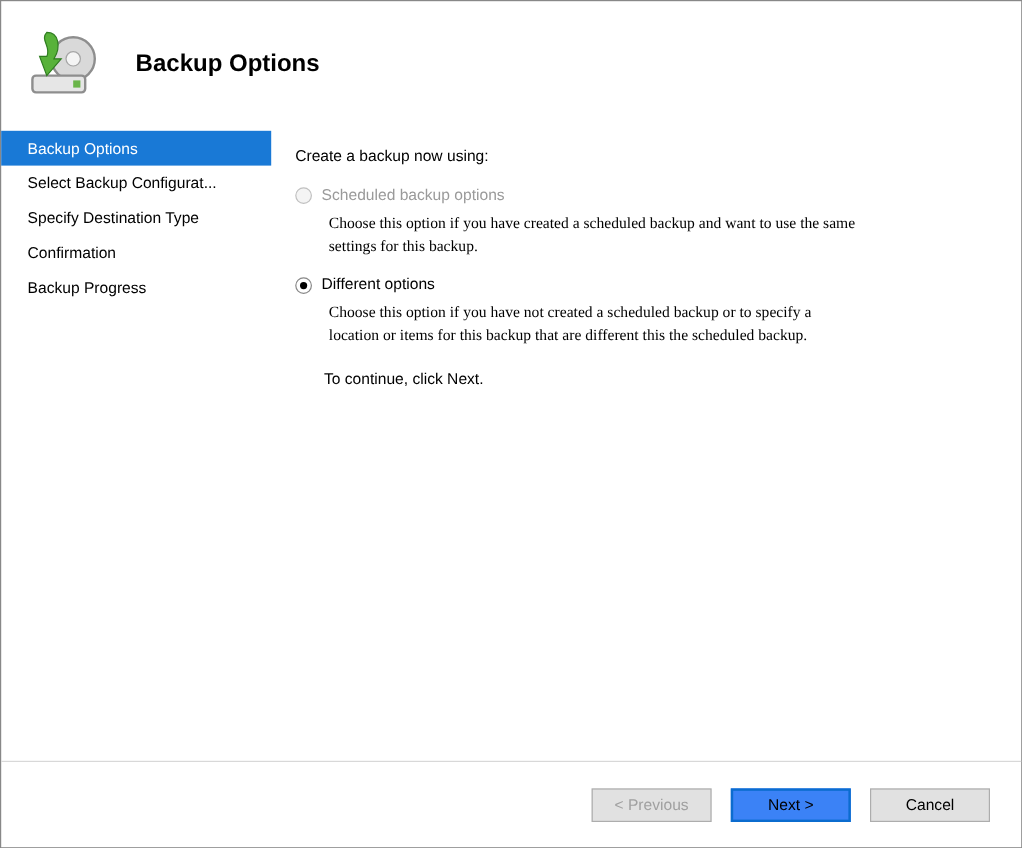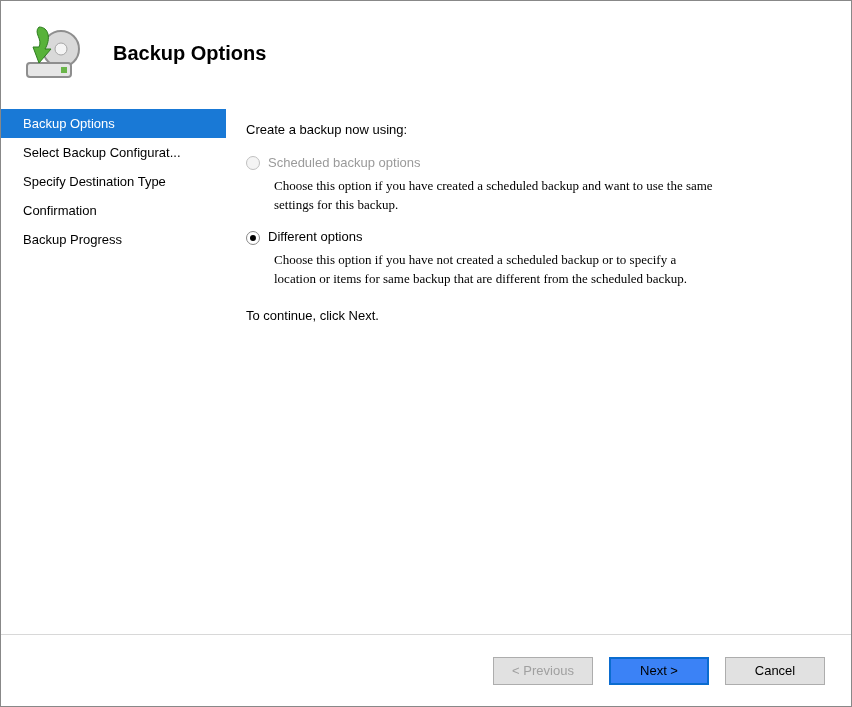--- a/index.html
+++ b/index.html
@@ -98,21 +98,21 @@
   .radio.checked::after {
     content: ""; position: absolute; left: 3px; top: 3px;
     width: 6px; height: 6px; border-radius: 50%; background: #000;
   }
   .opt-desc {
     margin: 4px 0 0 28px;
     color: #000;
     max-width: 440px;
     font-family: Liberation Serif, serif;
   }
-  .continue { margin-top: 18px; }
+  .continue { margin-top: 18px; margin-left: 24px; }
 
   .footer {
     height: 72px;
     display: flex;
     align-items: center;
     justify-content: flex-end;
     gap: 16px;
     padding: 0 26px;
     border-top: 1px solid #d8d8d8;
     position: relative;
@@ -173,21 +173,21 @@
           <span>Scheduled backup options</span>
         </div>
         <div class="opt-desc">Choose this option if you have created a scheduled backup and want to use the same settings for this backup.</div>
       </div>
 
       <div class="option">
         <div class="opt-head">
           <span class="radio checked"></span>
           <span>Different options</span>
         </div>
-        <div class="opt-desc">Choose this option if you have not created a scheduled backup or to specify a location or items for same backup that are different from the scheduled backup.</div>
+        <div class="opt-desc">Choose this option if you have not created a scheduled backup or to specify a location or items for this backup that are different this the scheduled backup.</div>
       </div>
 
       <div class="continue">To continue, click Next.</div>
     </div>
   </div>
 
   <div class="footer">
     <button class="btn" disabled="">&lt; Previous</button>
     <button class="btn primary">Next &gt;</button>
     <button class="btn">Cancel</button>

